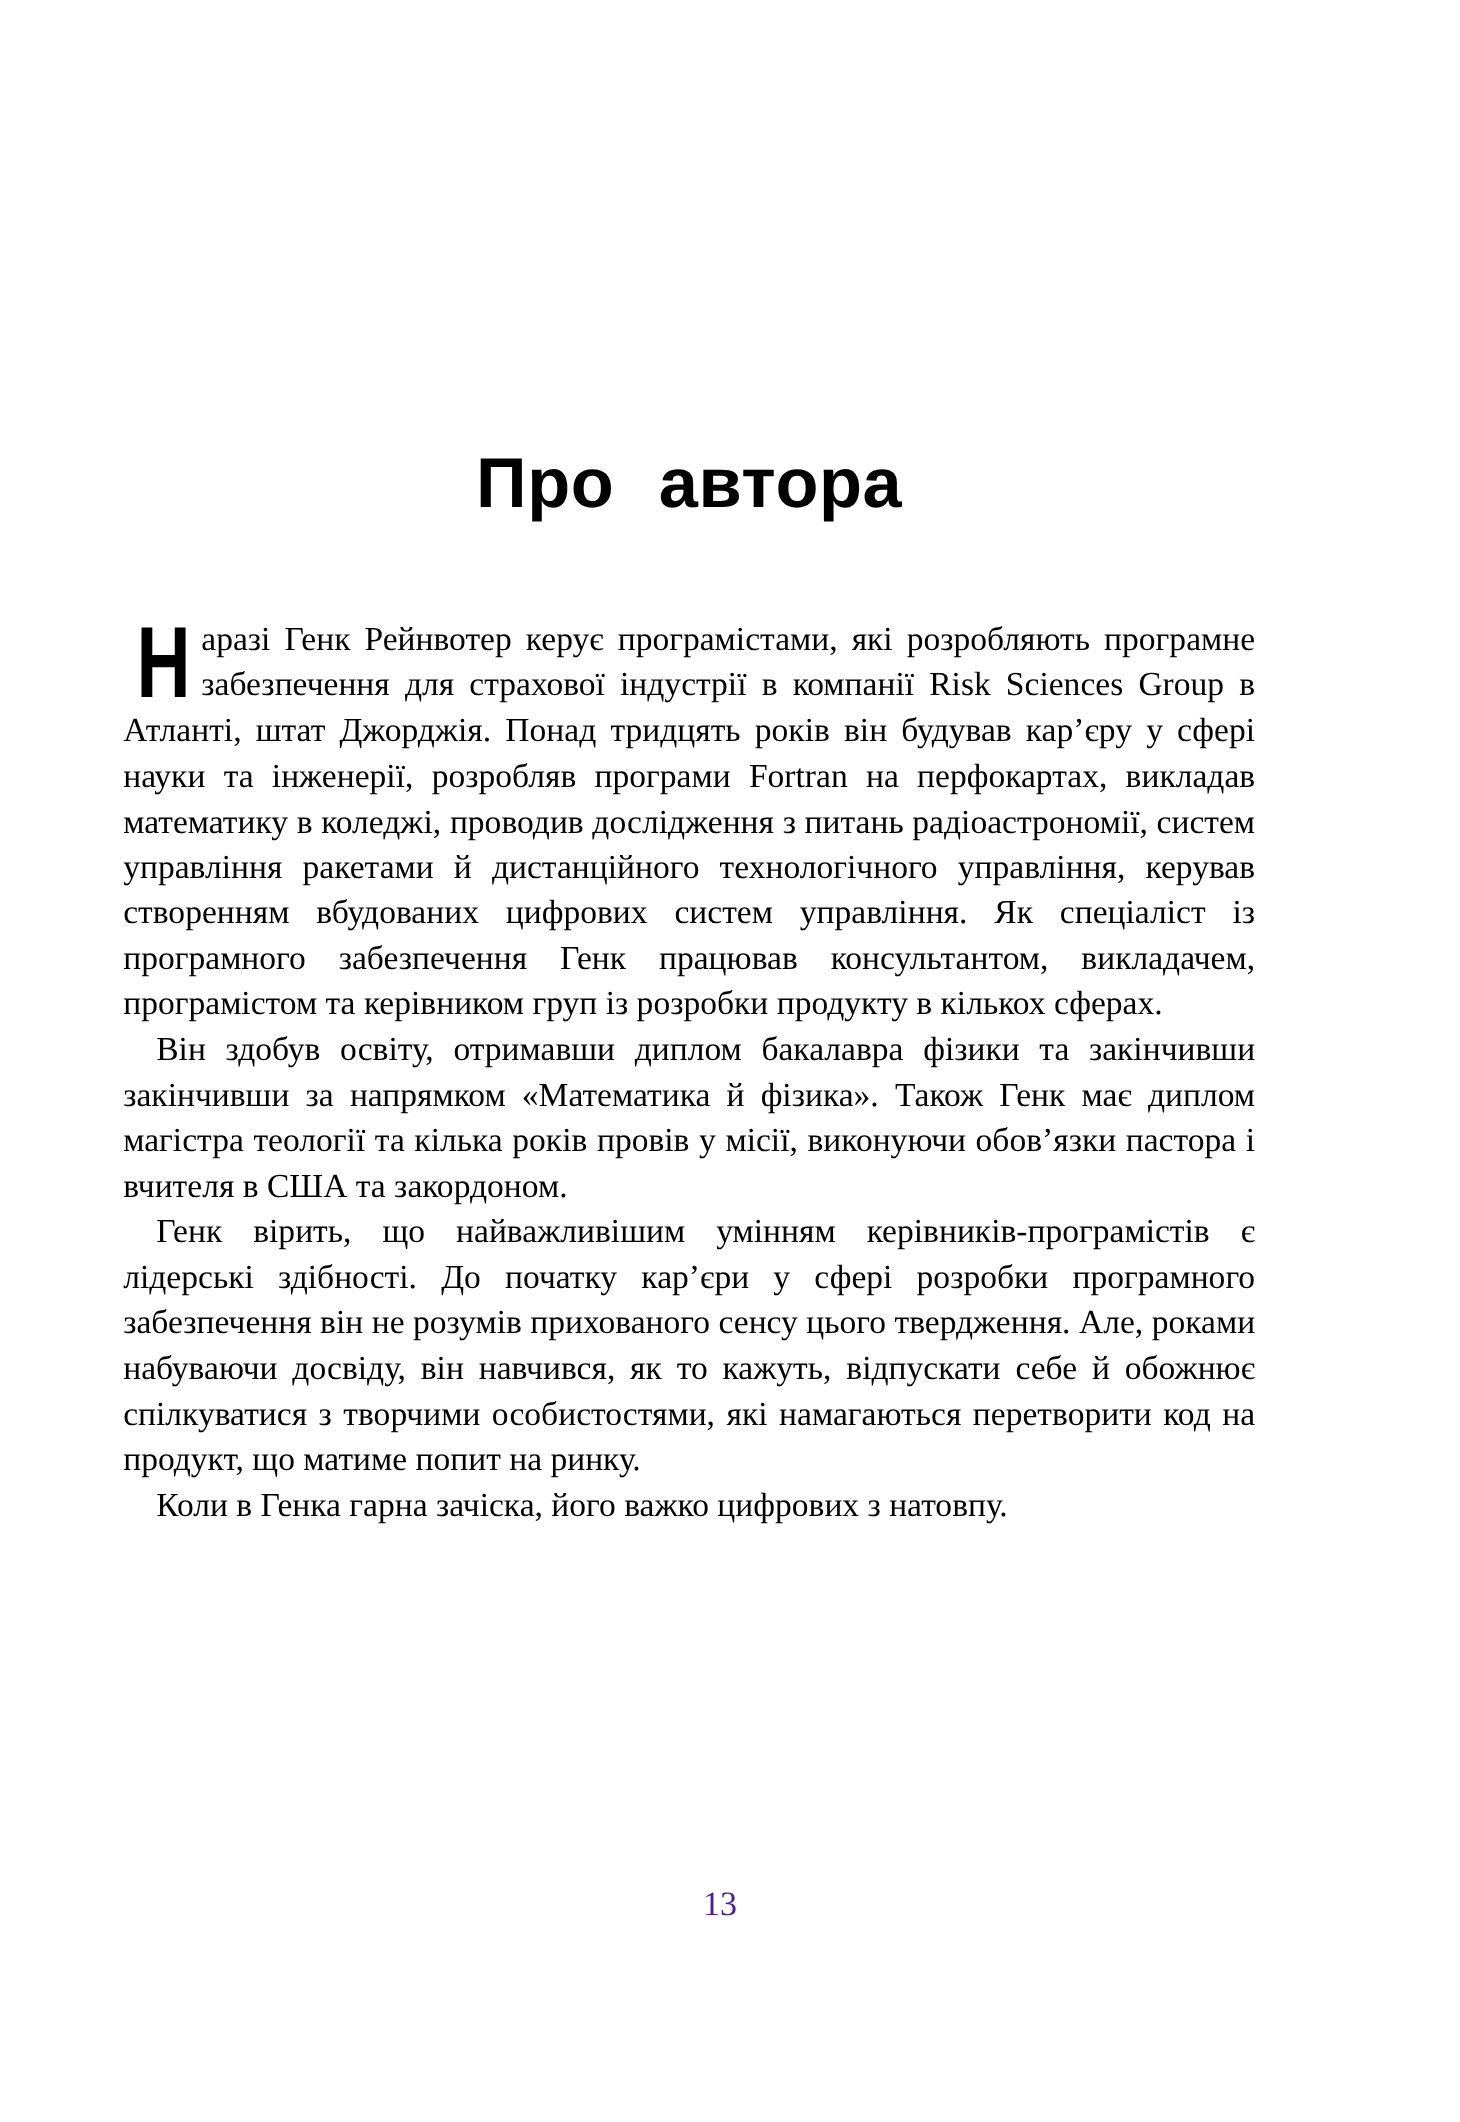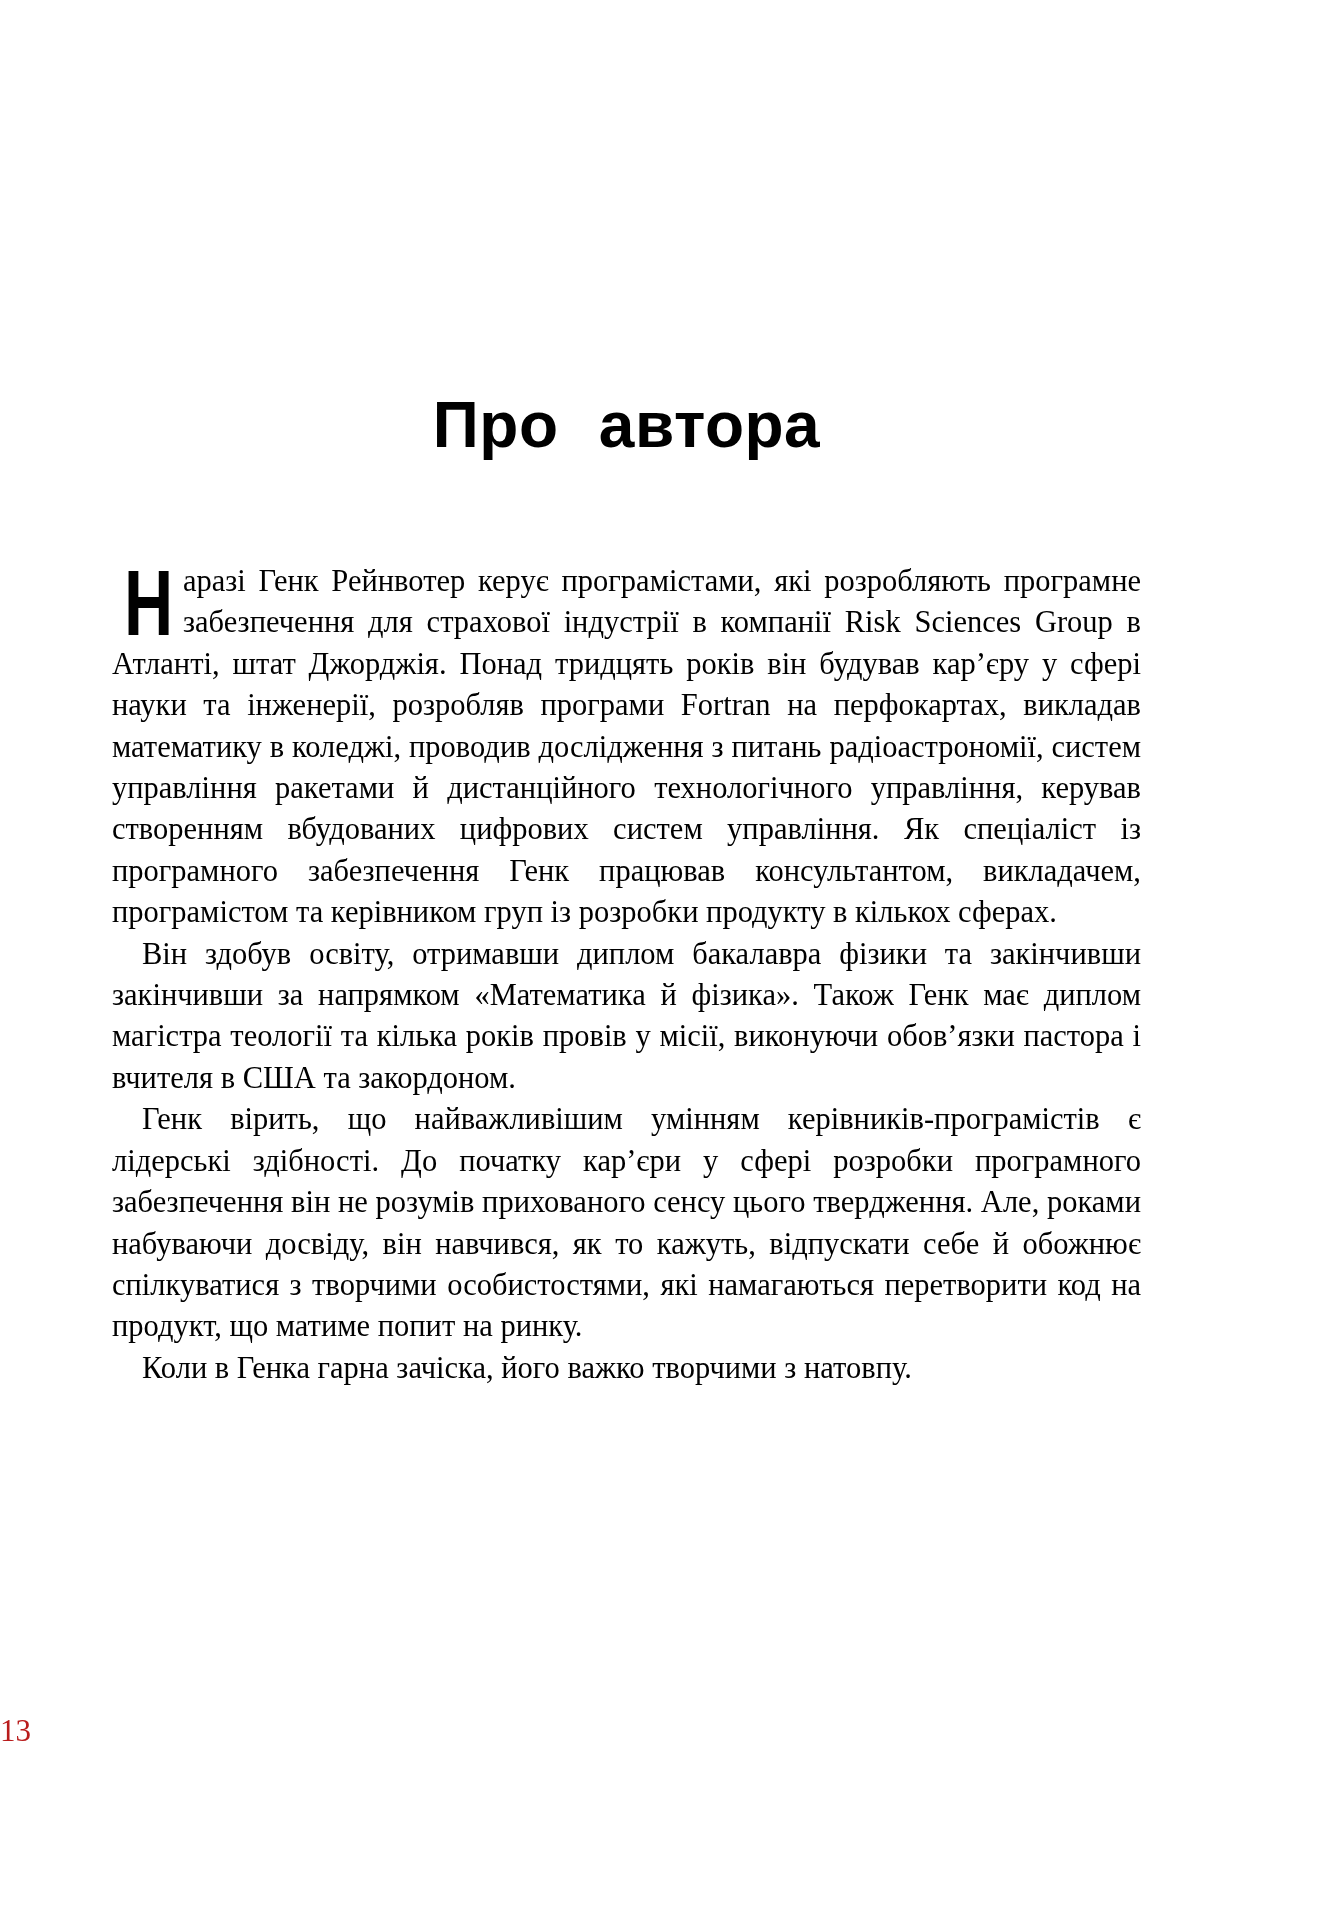--- a/index.html
+++ b/index.html
@@ -12,21 +12,21 @@
     font-family:"Liberation Serif", serif;
     overflow:hidden;
   }
   .page{
     position:absolute;
     inset:0;
     background:#ffffff;
   }
   .page-title{
     position:absolute;
-    top:390px;
+    top:404px;
     left:112px;
     width:1029px;
     margin:0;
     text-align:center;
     font-family:"Liberation Sans", sans-serif;
     font-weight:bold;
     font-size:64px;
     line-height:1.1;
     letter-spacing:0.5px;
     word-spacing:22px;
@@ -69,33 +69,33 @@
     transform:scaleX(0.74);
     transform-origin:0 0;
   }
   .italic{
   }
   .page-number{
     position:absolute;
     top:1712px;
     left:0;
     right:18px;
-    text-align:left;
+    text-align:center;
     font-size:31px;
     line-height:1.2;
-    color:#b91c1c;
+    color:#4c1d95;
   }
 </style>
 </head>
 <body>
 
 <div class="page">
   <h1 class="page-title">Про автора</h1>
 
   <div class="body-text">
       <p class="first"><span class="dropcap"><span>Н</span></span><span>аразі Генк Рейнвотер керує програмістами, які розробляють програмне забезпечення для страхової індустрії в компанії </span><span class="italic">Risk Sciences Group</span><span> в Атланті, штат Джорджія. Понад тридцять років він будував кар’єру у сфері науки та інженерії, розробляв програми </span><span class="italic">Fortran</span><span> на перфокартах, викладав математику в коледжі, проводив дослідження з питань радіоастрономії, систем управління ракетами й дистанційного технологічного управління, керував створенням вбудованих цифрових систем управління. Як спеціаліст із програмного забезпечення Генк працював консультантом, викладачем, програмістом та керівником груп із розробки продукту в кількох сферах.</span></p>
       <p><span>Він здобув освіту, отримавши диплом бакалавра фізики та закінчивши закінчивши за напрямком «Математика й фізика». Також Генк має диплом магістра теології та кілька років провів у місії, виконуючи обов’язки пастора і вчителя в США та закордоном.</span></p>
       <p><span>Генк вірить, що найважливішим умінням керівників-програмістів є лідерські здібності. До початку кар’єри у сфері розробки програмного забезпечення він не розумів прихованого сенсу цього твердження. Але, роками набуваючи досвіду, він навчився, як то кажуть, відпускати себе й обожнює спілкуватися з творчими особистостями, які намагаються перетворити код на продукт, що матиме попит на ринку.</span></p>
-      <p><span>Коли в Генка гарна зачіска, його важко творчими з натовпу.</span></p>
+      <p><span>Коли в Генка гарна зачіска, його важко цифрових з натовпу.</span></p>
     </div>
 
   <div class="page-number">13</div>
 </div>
 
 </body></html>

